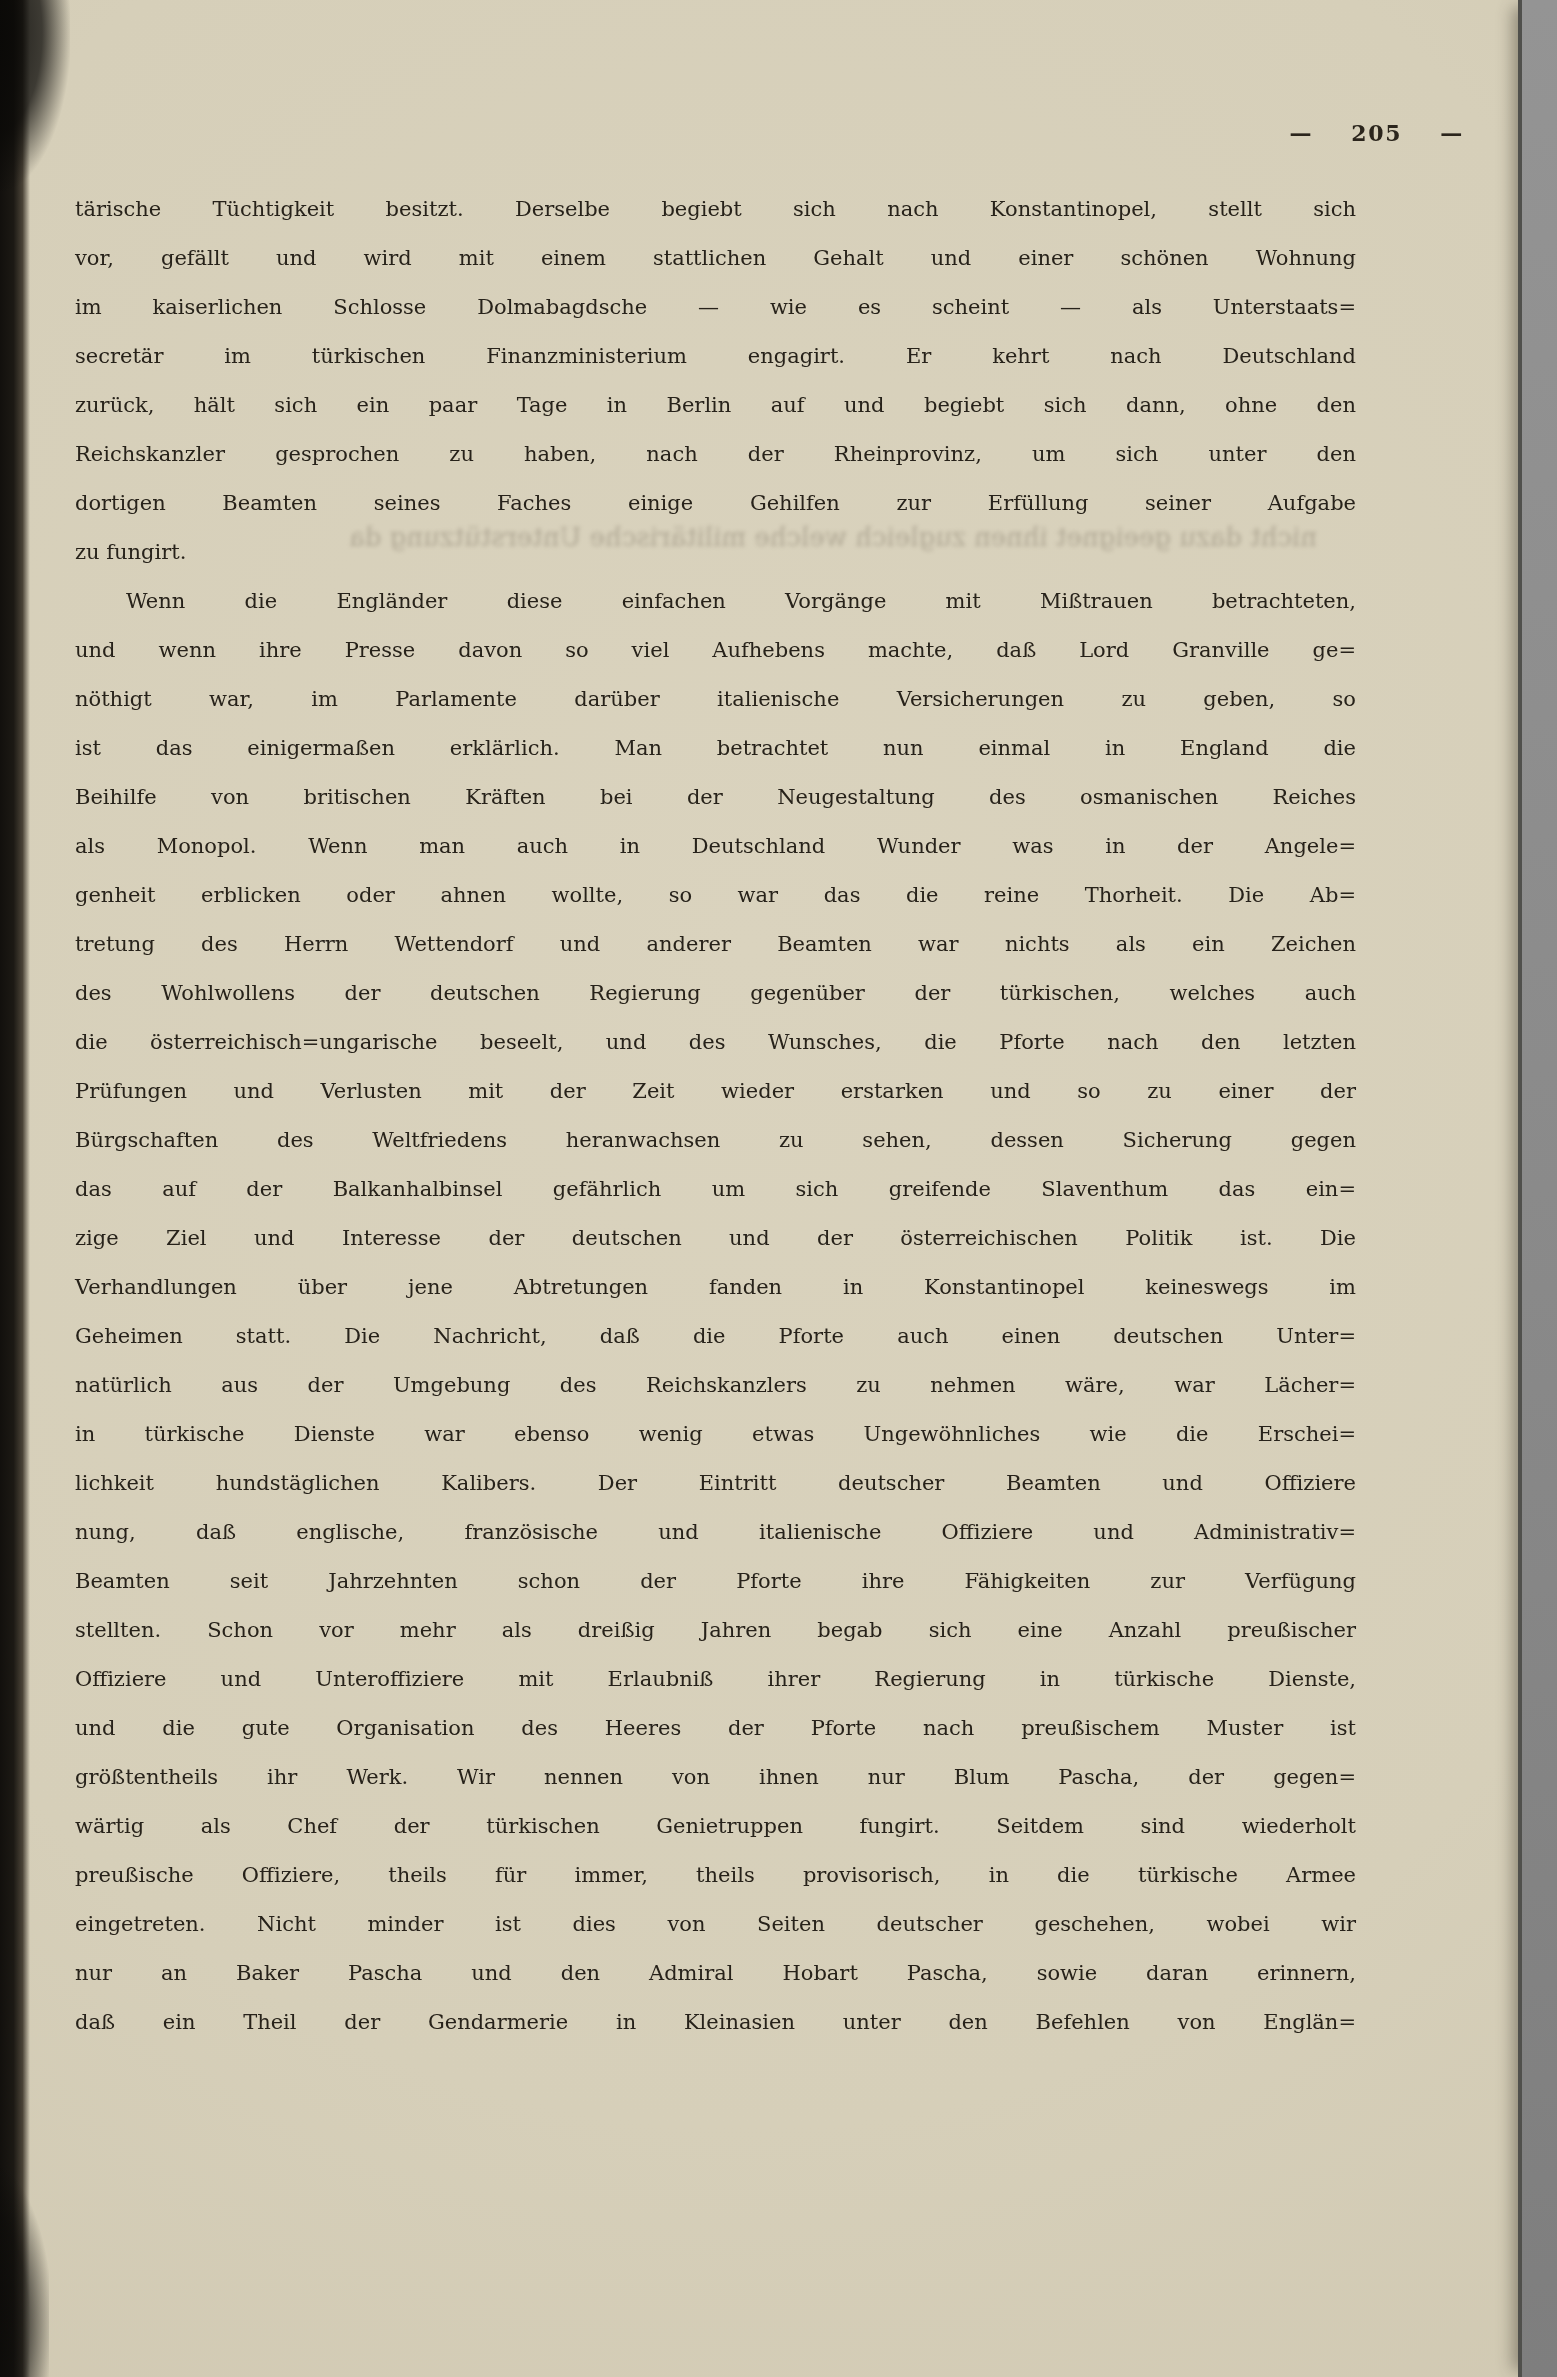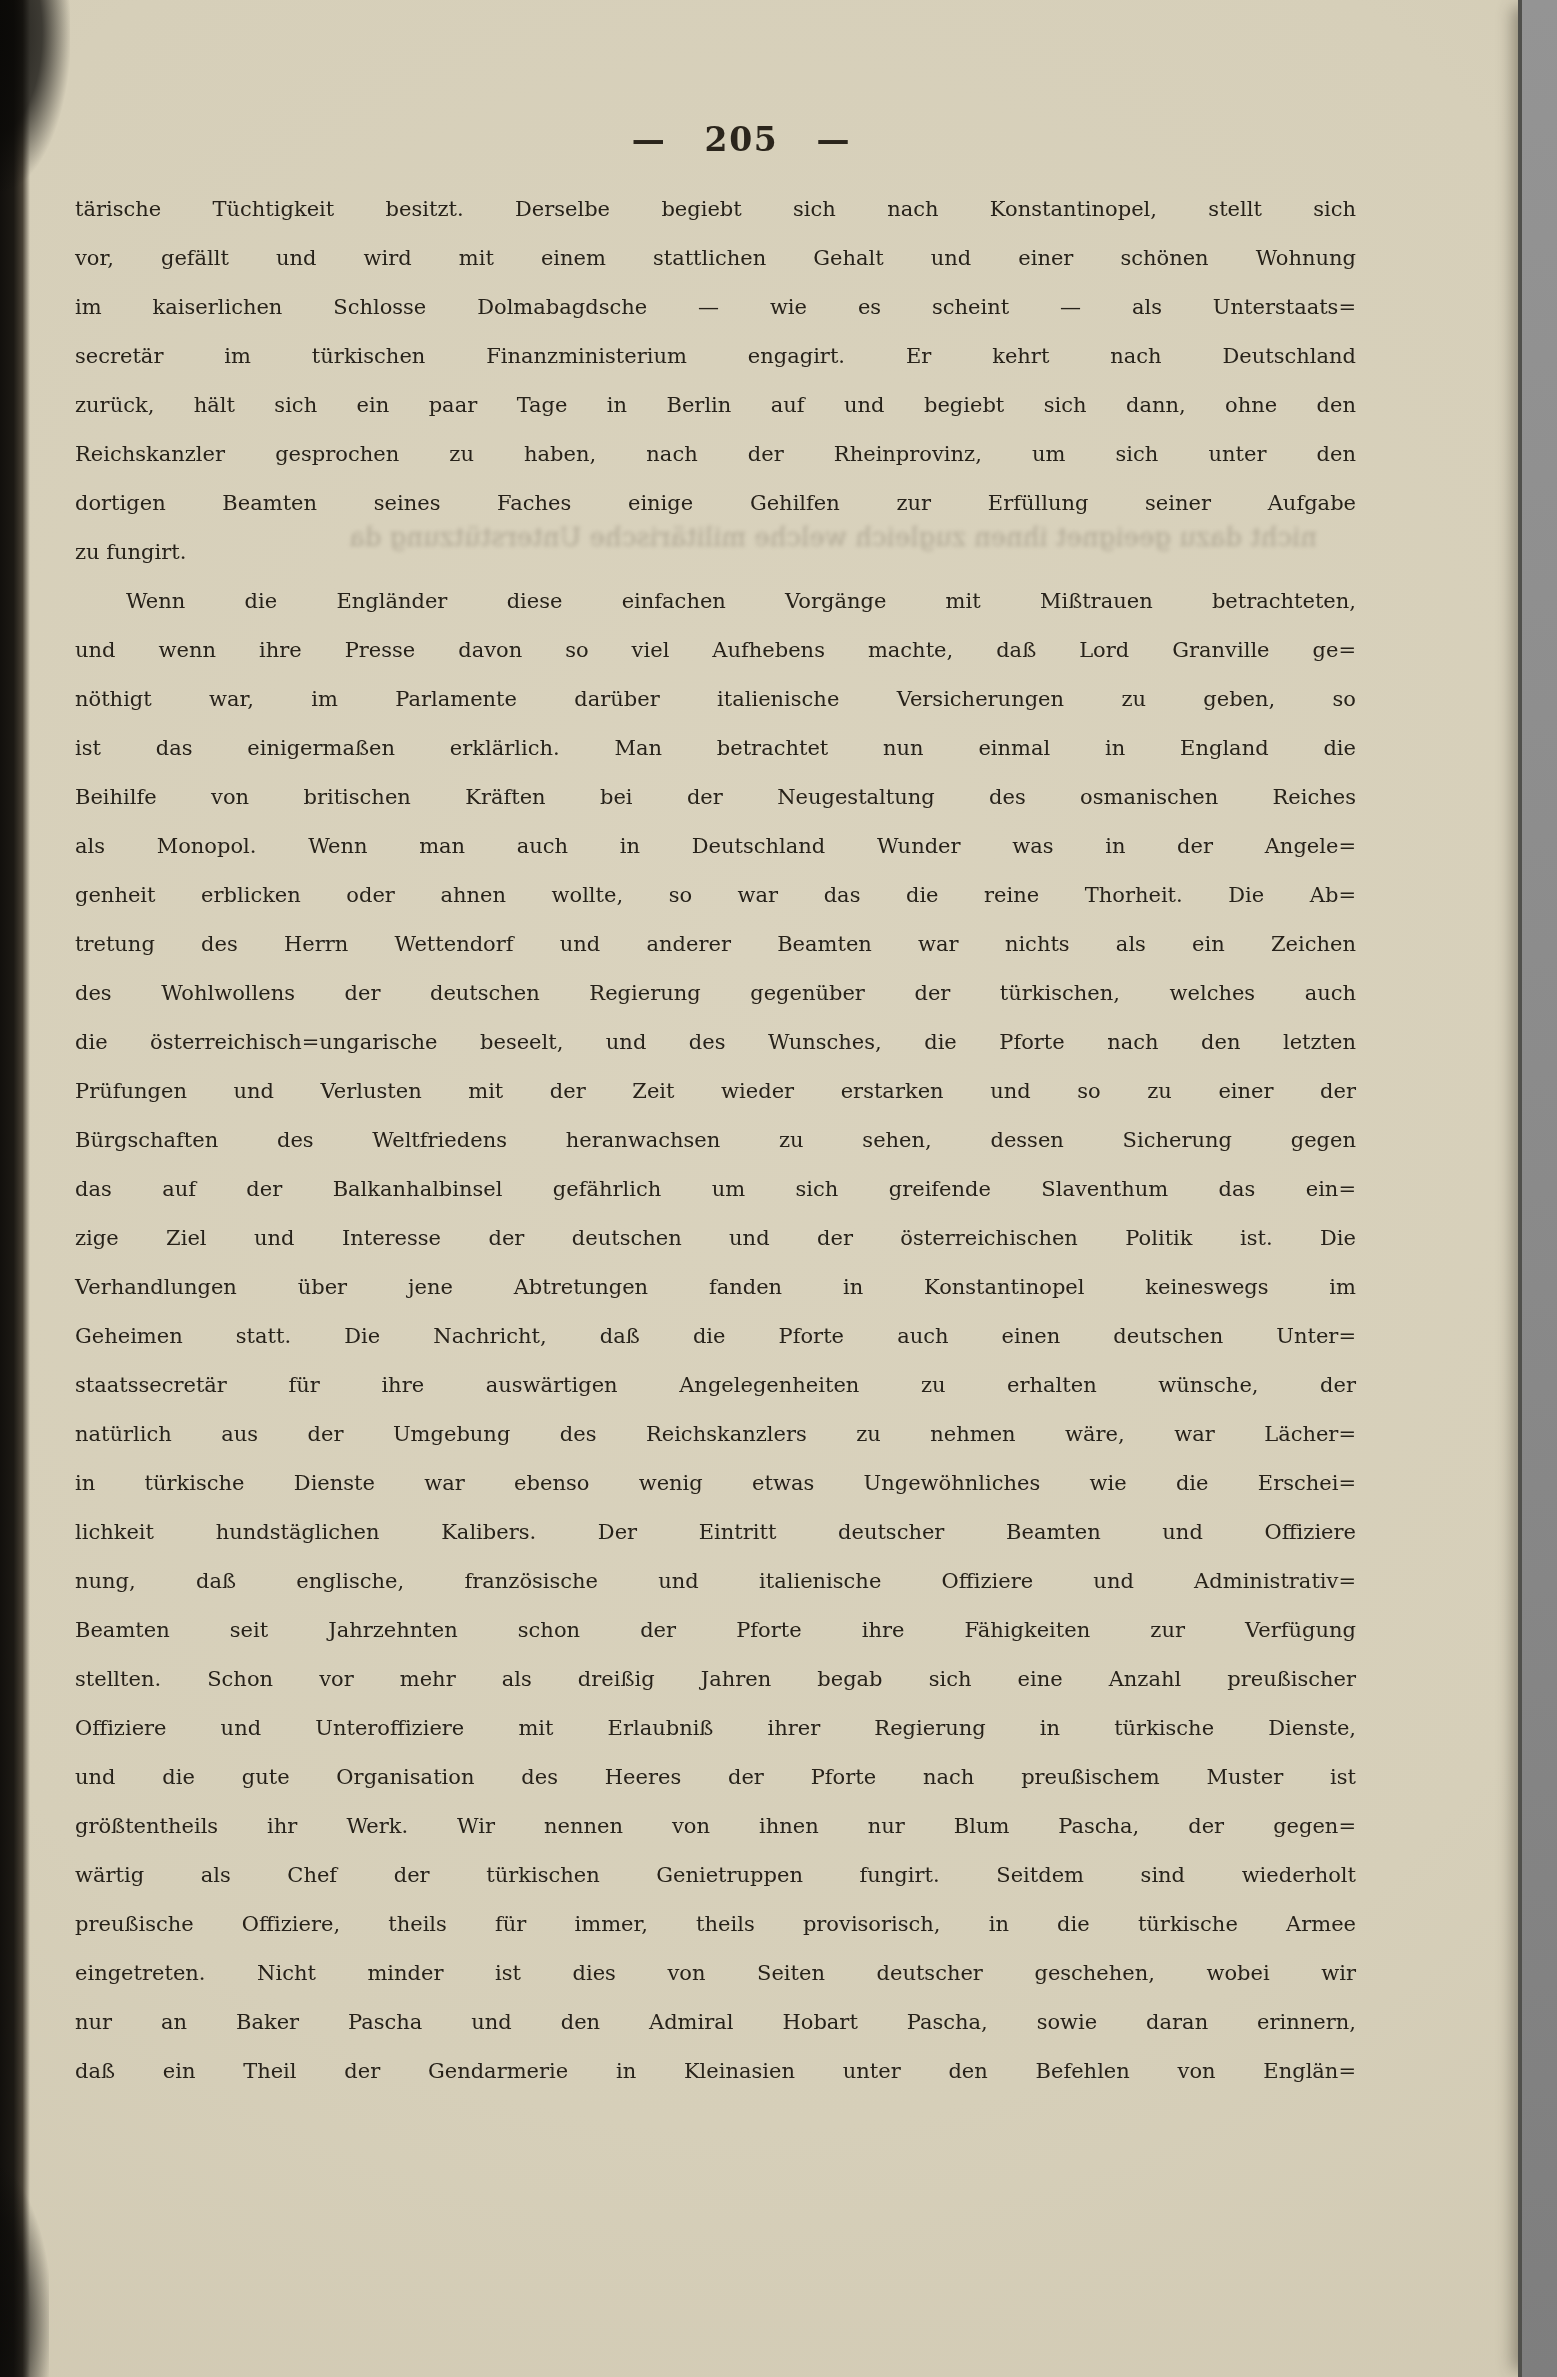--- a/index.html
+++ b/index.html
@@ -42,22 +42,22 @@
     width: 35px;
     background: linear-gradient(to bottom, #949494 0%, #8a8a8a 50%, #7e7e7e 100%);
     border-left: 4.4px solid #50504c;
     box-shadow: -12.2px 0 15.7px -7px rgba(60,55,45,0.45);
   }
   .page-number {
     position: absolute;
     top: 120px;
     left: 0;
     width: 1483px;
-    text-align: center;
-    font-size: 33px;
+    text-align: right;
+    font-size: 22px;
     font-weight: bold;
     color: #2b251c;
     letter-spacing: 1.7px;
   }
   .page-number span {
     display: inline-block;
     margin: 0 19px;
   }
   
   .ghost {
@@ -129,21 +129,20 @@
       <div class="line">genheit erblicken oder ahnen wollte, so war das die reine Thorheit.  Die Ab=</div>
       <div class="line">tretung des Herrn Wettendorf und anderer Beamten war nichts als ein Zeichen</div>
       <div class="line">des Wohlwollens der deutschen Regierung gegenüber der türkischen, welches auch</div>
       <div class="line">die österreichisch=ungarische beseelt, und des Wunsches, die Pforte nach den letzten</div>
       <div class="line">Prüfungen und Verlusten mit der Zeit wieder erstarken und so zu einer der</div>
       <div class="line">Bürgschaften des Weltfriedens heranwachsen zu sehen, dessen Sicherung gegen</div>
       <div class="line">das auf der Balkanhalbinsel gefährlich um sich greifende Slaventhum das ein=</div>
       <div class="line">zige Ziel und Interesse der deutschen und der österreichischen Politik ist.  Die</div>
       <div class="line">Verhandlungen über jene Abtretungen fanden in Konstantinopel keineswegs im</div>
       <div class="line">Geheimen statt.  Die Nachricht, daß die Pforte auch einen deutschen Unter=</div>
-      <div class="line">staatssecretär für ihre auswärtigen Angelegenheiten zu erhalten wünsche, der</div>
       <div class="line">natürlich aus der Umgebung des Reichskanzlers zu nehmen wäre, war Lächer=</div>
       <div class="line">in türkische Dienste war ebenso wenig etwas Ungewöhnliches wie die Erschei=</div>
       <div class="line">lichkeit hundstäglichen Kalibers.  Der Eintritt deutscher Beamten und Offiziere</div>
       <div class="line">nung, daß englische, französische und italienische Offiziere und Administrativ=</div>
       <div class="line">Beamten seit Jahrzehnten schon der Pforte ihre Fähigkeiten zur Verfügung</div>
       <div class="line">stellten.  Schon vor mehr als dreißig Jahren begab sich eine Anzahl preußischer</div>
       <div class="line">Offiziere und Unteroffiziere mit Erlaubniß ihrer Regierung in türkische Dienste,</div>
       <div class="line">und die gute Organisation des Heeres der Pforte nach preußischem Muster ist</div>
       <div class="line">größtentheils ihr Werk.  Wir nennen von ihnen nur Blum Pascha, der gegen=</div>
       <div class="line">wärtig als Chef der türkischen Genietruppen fungirt.  Seitdem sind wiederholt</div>

